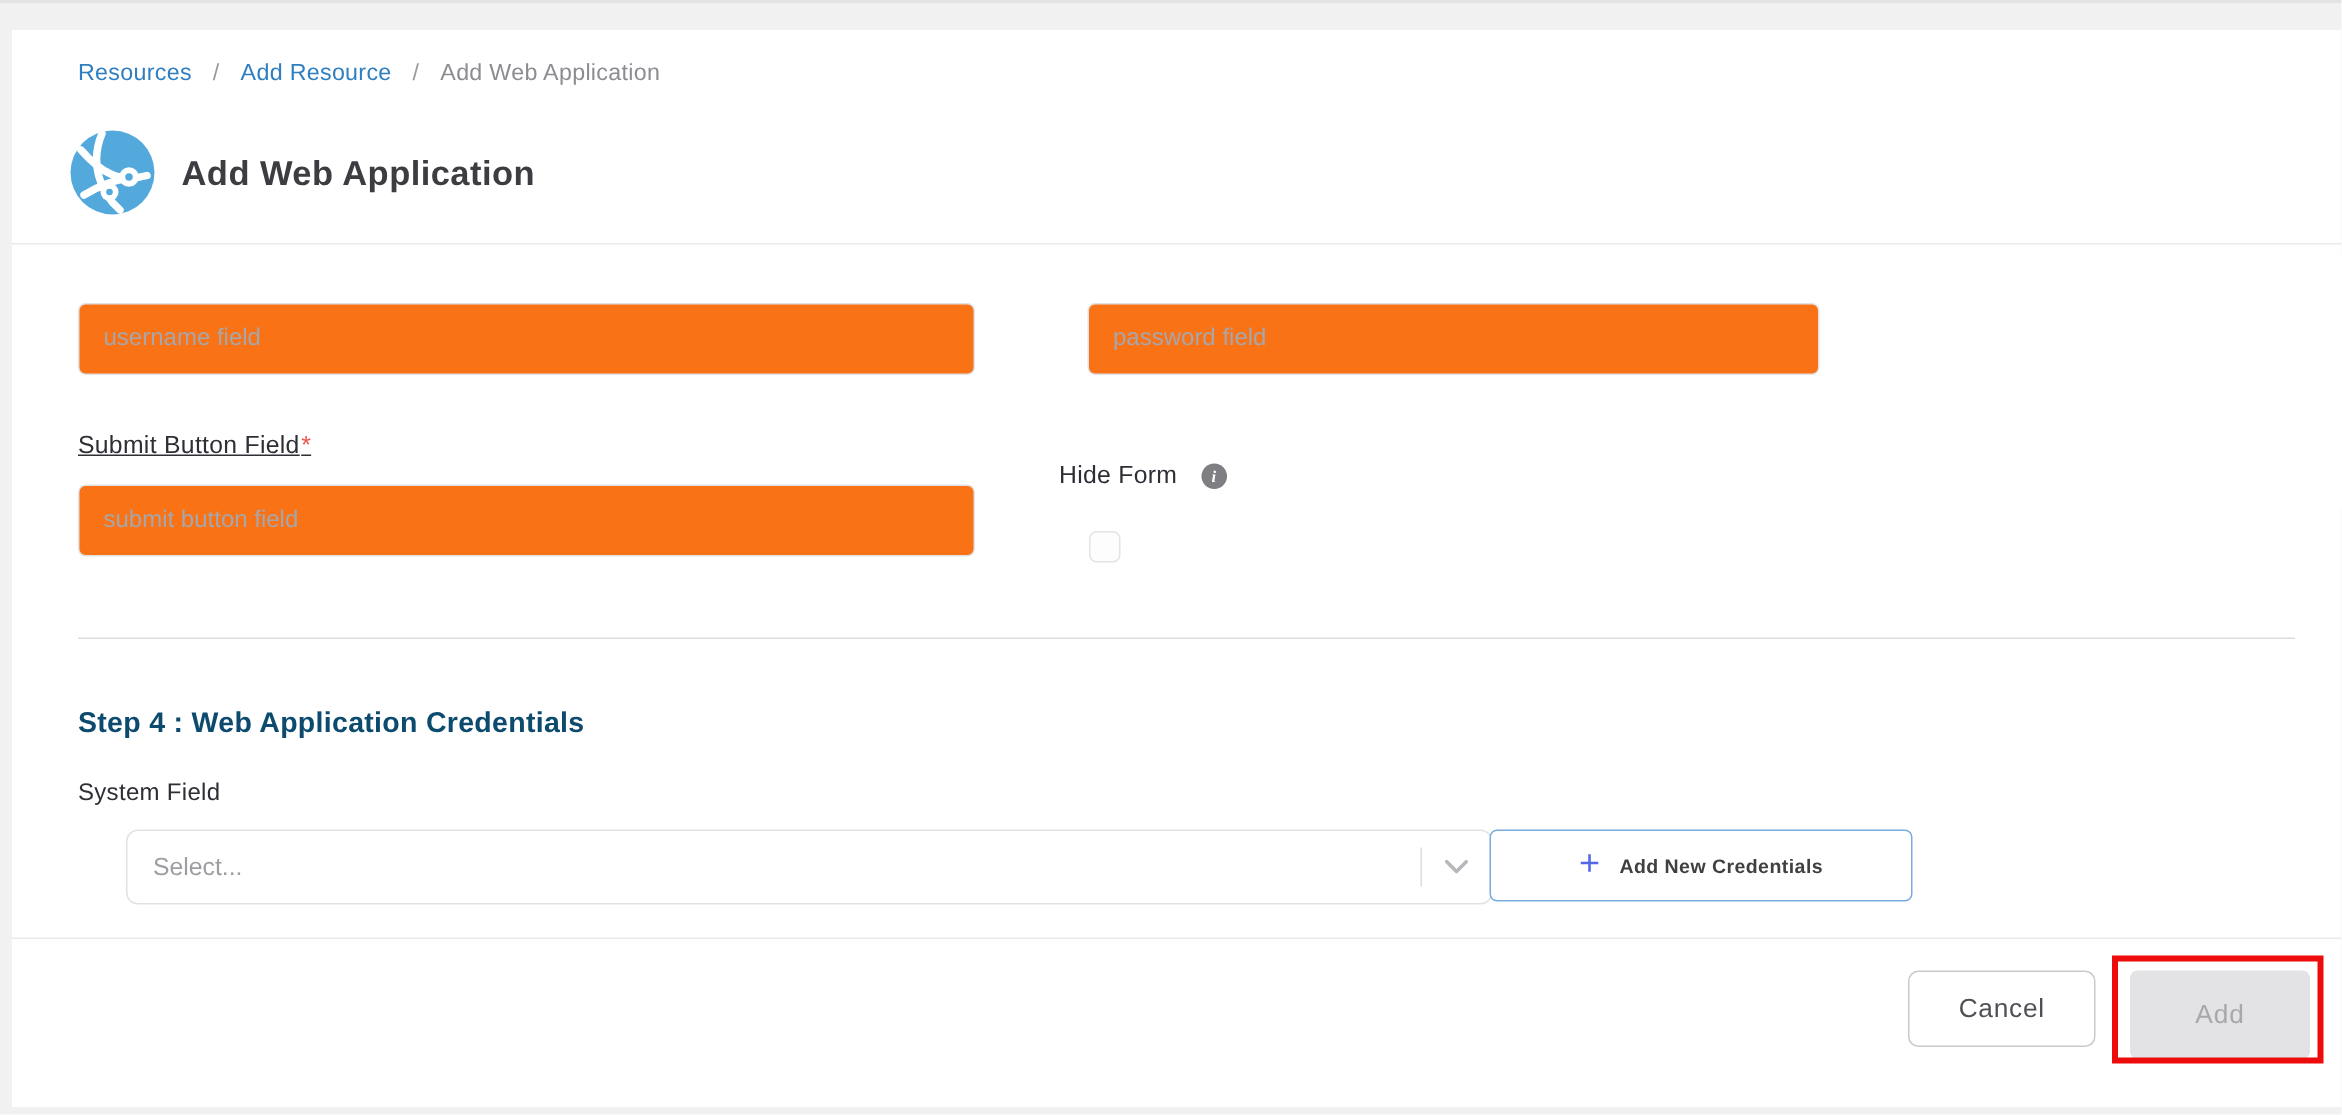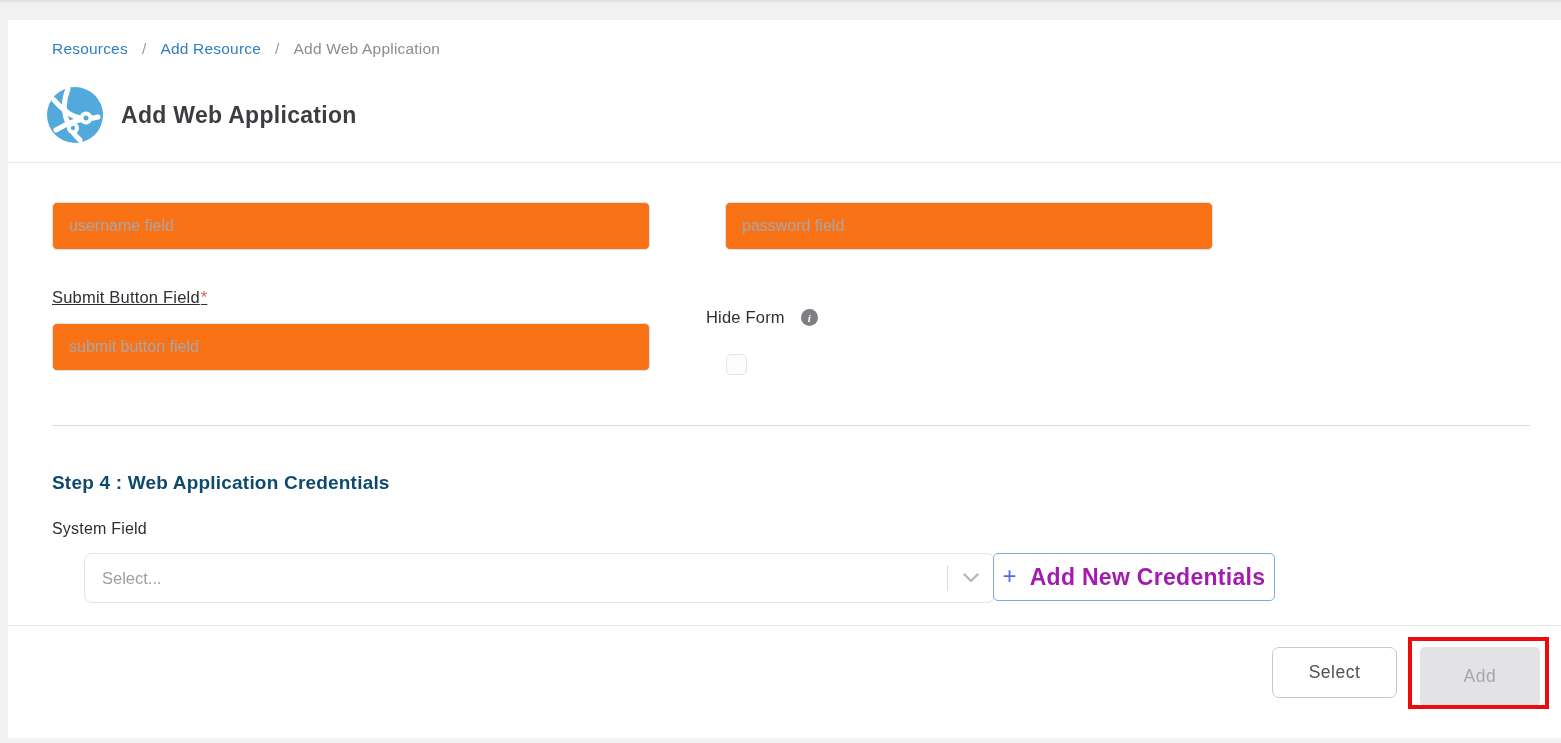--- a/index.html
+++ b/index.html
@@ -79,21 +79,21 @@
   
   .btn-add-cred {
     position: absolute; left: 985px; top: 533px;
     width: 282px; height: 48px;
     border: 1px solid #79abe2; border-radius: 5px;
     background: #fff; cursor: pointer;
     display: flex; align-items: center; justify-content: center; gap: 13px;
     font-family: "Liberation Sans", sans-serif;
   }
   .plus-glyph { color: #5468e7; font-size: 24px; font-weight: 400; line-height: 1; margin-top: -2px; }
-  .btn-add-cred-label { color: #a21caf; font-size: 23px; font-weight: 700; letter-spacing: .3px; }
+  .btn-add-cred-label { color: #404040; font-size: 13px; font-weight: 700; letter-spacing: .3px; }
   
   .btn-cancel {
     position: absolute; left: 1264px; top: 627px;
     width: 125px; height: 51px;
     background: #fff; border: 1px solid #c9c9cd; border-radius: 7px;
     color: #4f4f55; font-size: 17.5px; letter-spacing: .5px;
     font-family: "Liberation Sans", sans-serif; cursor: pointer;
   }
   .btn-add {
     position: absolute; left: 1412px; top: 627px;
@@ -172,17 +172,17 @@
     </span>
   </div>
 
   <button class="btn-add-cred">
     <span class="plus-glyph">+</span>
     <span class="btn-add-cred-label">Add New Credentials</span>
   </button>
 
   <div class="divider-full d3"></div>
 
-  <button class="btn-cancel">Select</button>
+  <button class="btn-cancel">Cancel</button>
   <button class="btn-add" disabled="">Add</button>
   <div class="annotation-box"></div>
 
 </div>
 
 </body></html>

